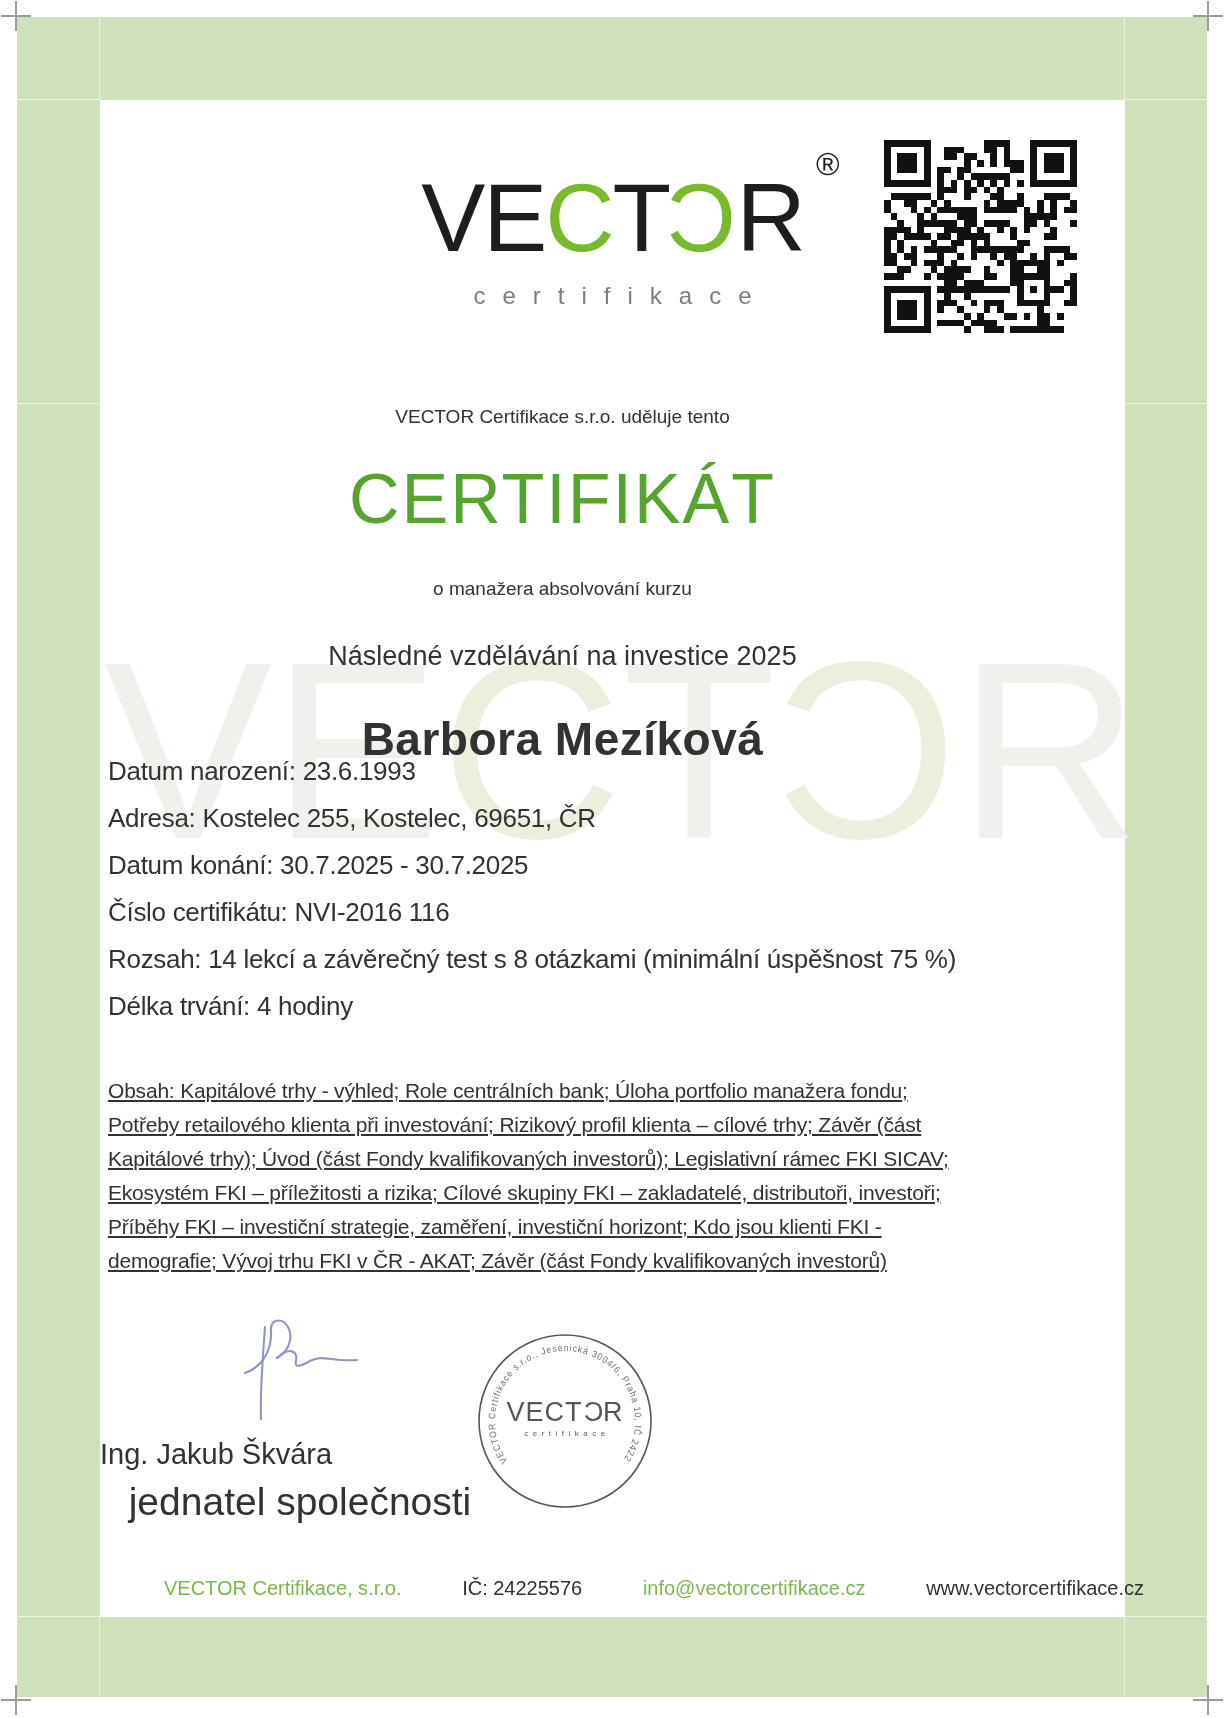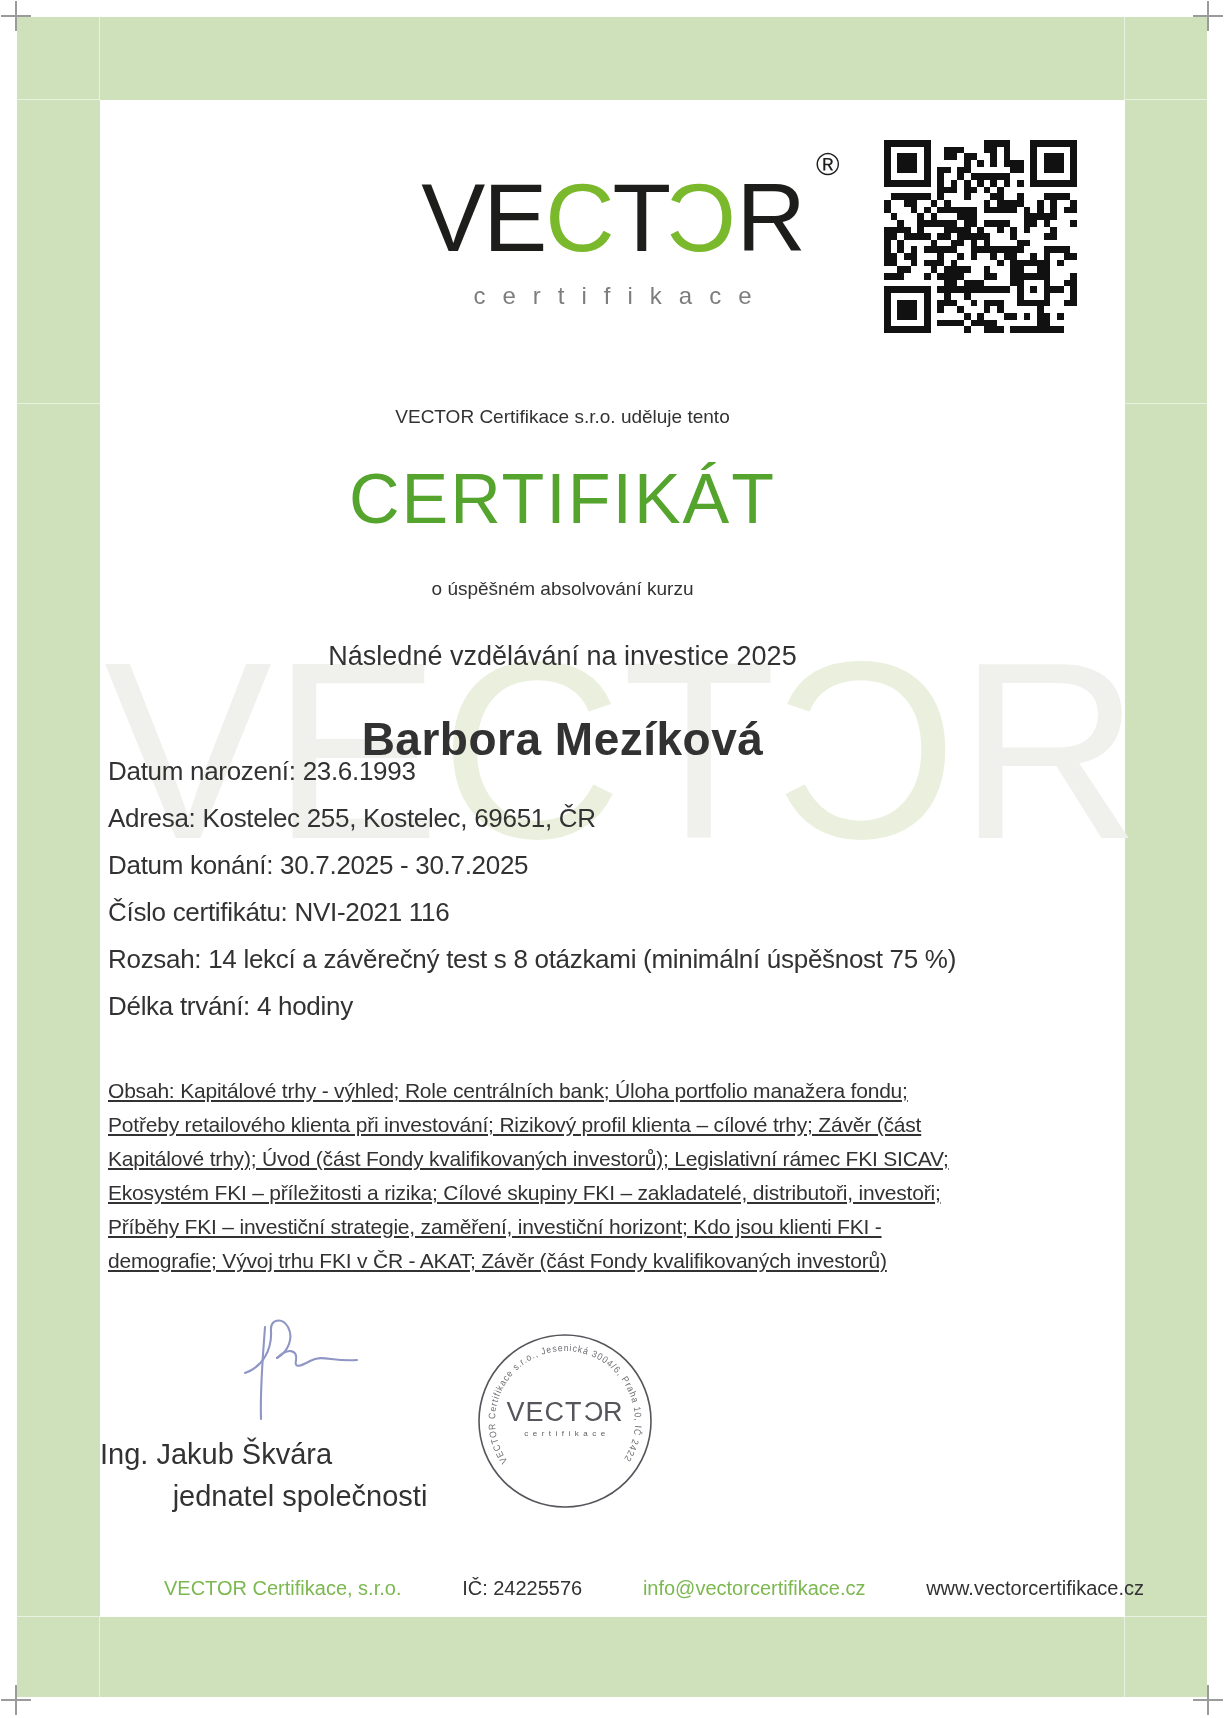--- a/index.html
+++ b/index.html
@@ -56,21 +56,21 @@
   .recipient{top:568px;font-size:46px;font-weight:bold;letter-spacing:.5px;}
 
   .details{left:8px;top:648px;width:1005px;font-size:26px;letter-spacing:-.3px;}
   .details .detail-line{height:47px;line-height:47px;white-space:nowrap;}
 
   .course-content{left:8px;top:974px;width:1005px;font-size:21px;line-height:34px;
     letter-spacing:-.2px;white-space:pre-line;text-decoration:underline;}
 
   .signature-svg{left:135px;top:1215px;width:130px;height:115px;}
   .sig-name{left:0;top:1338px;width:400px;text-align:left;font-size:29px;}
-  .sig-role{left:0;top:1380px;width:400px;text-align:center;font-size:29px;}
+  .sig-role{left:0;top:1380px;width:400px;text-align:center;font-size:39px;}
 
   .stamp{left:377px;top:1233px;width:176px;height:176px;}
   .stamp svg{position:absolute;left:0;top:0;}
   .stamp-ring-text{font-size:9.5px;fill:#6e6e74;letter-spacing:1px;}
   .stamp-center{position:absolute;left:0;top:66px;width:100%;text-align:center;color:var(--stamp-gray);}
   .stamp-logo{font-size:27px;line-height:1;letter-spacing:1px;white-space:nowrap;}
   .stamp-sub{font-size:8px;letter-spacing:4.5px;padding-left:4px;margin-top:3px;color:#5c5c62;}
 
   .footer{left:30px;top:1477px;width:980px;display:flex;justify-content:space-between;
     align-items:baseline;font-size:20px;white-space:nowrap;margin-left:34px;}
@@ -532,29 +532,29 @@
         <rect x="21" y="28" width="1" height="1" fill="#111111"></rect>
         <rect x="22" y="28" width="1" height="1" fill="#111111"></rect>
         <rect x="23" y="28" width="1" height="1" fill="#111111"></rect>
         <rect x="24" y="28" width="1" height="1" fill="#111111"></rect>
         <rect x="25" y="28" width="1" height="1" fill="#111111"></rect>
         <rect x="26" y="28" width="1" height="1" fill="#111111"></rect>
       </svg></div>
 
   <div class="layer centered intro">VECTOR Certifikace s.r.o. uděluje tento</div>
   <div class="layer centered heading">CERTIFIKÁT</div>
-  <div class="layer centered subheading">o úspěšném absolvování kurzu</div>
+  <div class="layer centered subheading">o manažera absolvování kurzu</div>
   <div class="layer centered course-title">Následné vzdělávání na investice 2025</div>
   <div class="layer centered recipient">Barbora Mezíková</div>
 
   <div class="layer details">
       <div class="detail-line">Datum narození: 23.6.1993</div>
       <div class="detail-line">Adresa: Kostelec 255, Kostelec, 69651, ČR</div>
       <div class="detail-line">Datum konání: 30.7.2025 - 30.7.2025</div>
-      <div class="detail-line">Číslo certifikátu: NVI-2021 116</div>
+      <div class="detail-line">Číslo certifikátu: NVI-2016 116</div>
       <div class="detail-line">Rozsah: 14 lekcí a závěrečný test s 8 otázkami (minimální úspěšnost 75 %)</div>
       <div class="detail-line">Délka trvání: 4 hodiny</div>
     </div>
 
   <div class="layer course-content">Obsah: Kapitálové trhy - výhled; Role centrálních bank; Úloha portfolio manažera fondu;
 Potřeby retailového klienta při investování; Rizikový profil klienta – cílové trhy; Závěr (část
 Kapitálové trhy); Úvod (část Fondy kvalifikovaných investorů); Legislativní rámec FKI SICAV;
 Ekosystém FKI – příležitosti a rizika; Cílové skupiny FKI – zakladatelé, distributoři, investoři;
 Příběhy FKI – investiční strategie, zaměření, investiční horizont; Kdo jsou klienti FKI -
 demografie; Vývoj trhu FKI v ČR - AKAT; Závěr (část Fondy kvalifikovaných investorů)</div>

